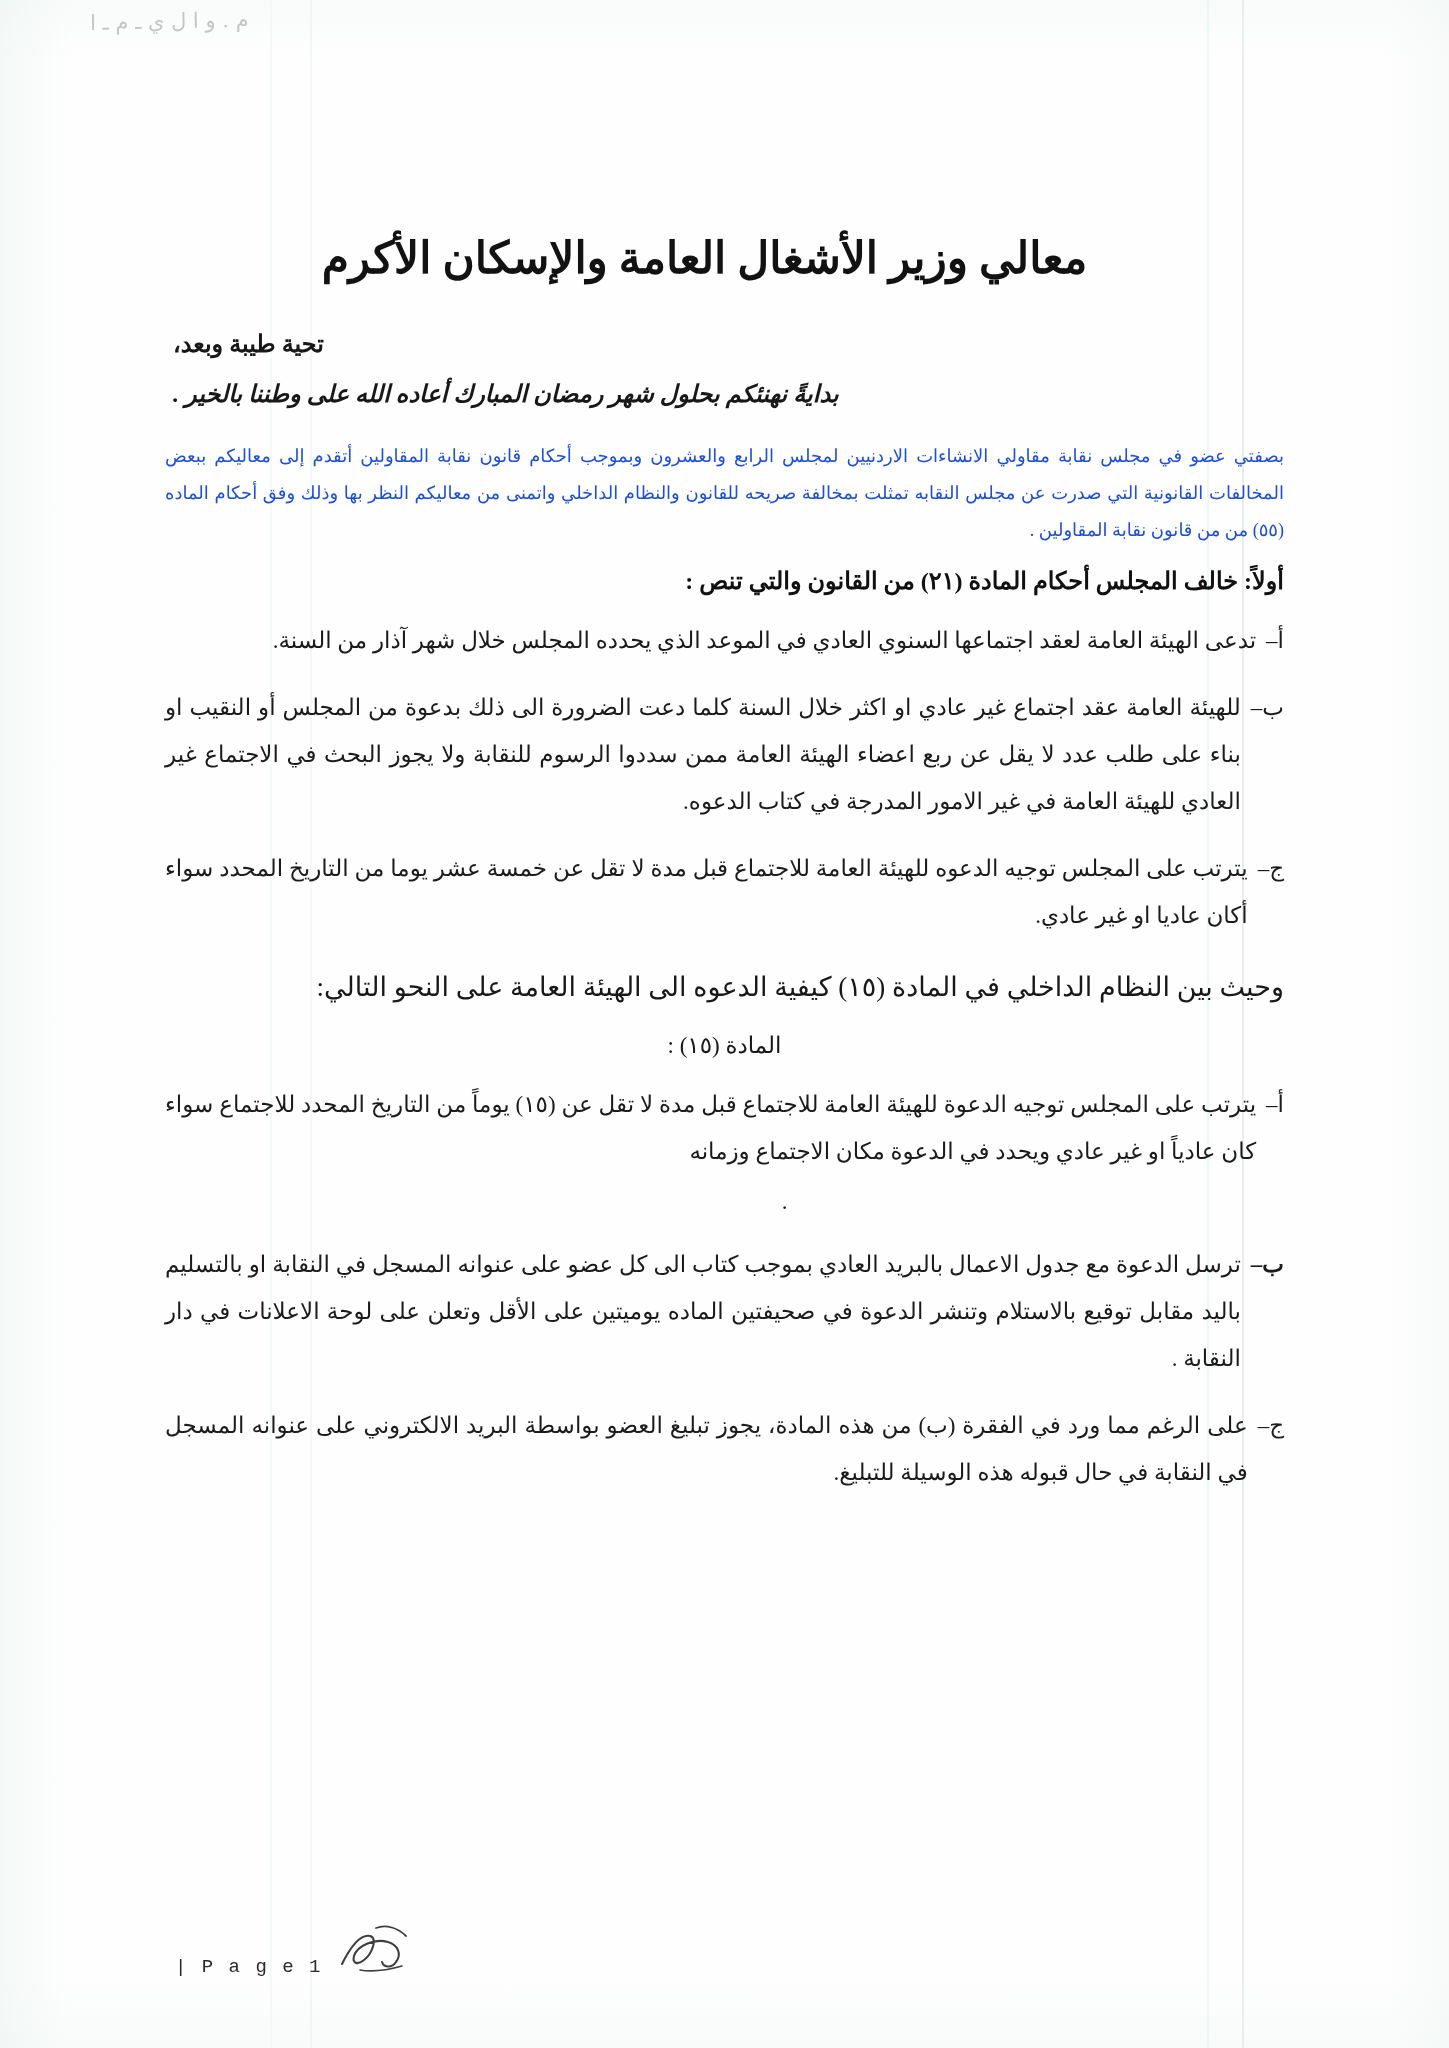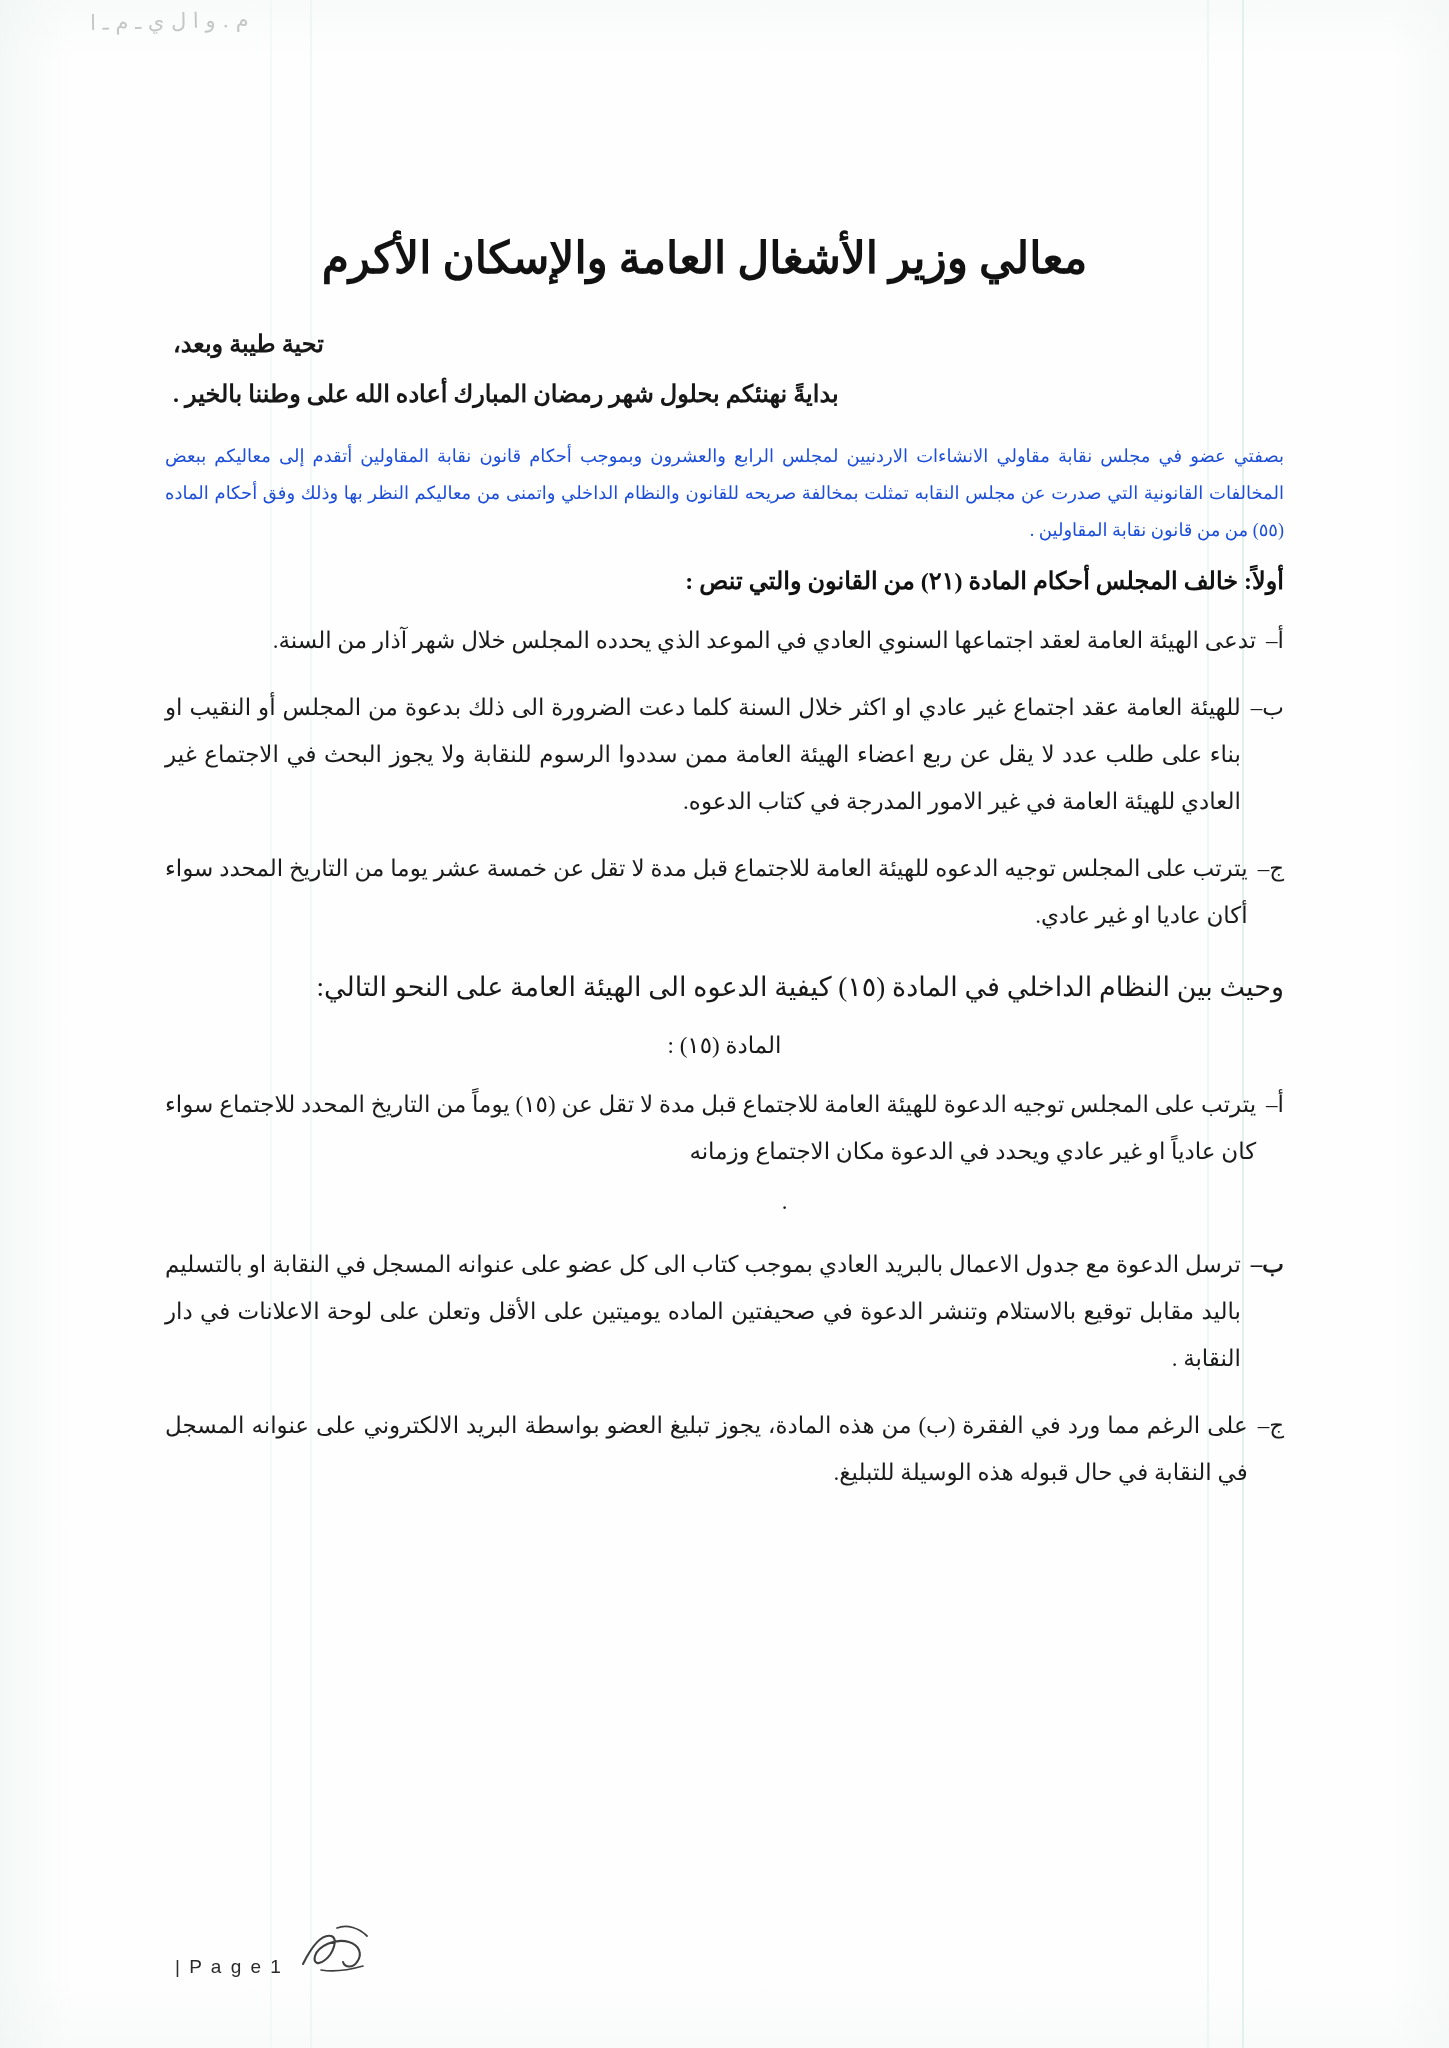--- a/index.html
+++ b/index.html
@@ -84,20 +84,21 @@
     margin: 0 0 22px 0;
     padding-left: 8px;
   }
 
   .greeting {
     font-size: 24px;
     font-weight: bold;
     text-align: left;
     margin: 0 0 30px 0;
     padding-left: 8px;
+    font-style: italic;
   }
 
   .para {
     font-size: 18px;
     line-height: 2.05;
     text-align: justify;
     text-align-last: right;
     margin: 0 0 16px 0;
     color: #1d4ed8;
   }
@@ -157,21 +158,21 @@
     bottom: 70px;
     width: 420px;
     display: flex;
     flex-direction: row-reverse;
     align-items: flex-end;
     justify-content: flex-start;
     gap: 14px;
   }
   .page-label {
     direction: ltr;
-    font-family: Liberation Sans, sans-serif;
+    font-family: Liberation Mono, monospace;
     font-size: 19px;
     letter-spacing: 2px;
     color: #2a2a2a;
     white-space: nowrap;
   }
   .signature {
     width: 78px;
     height: 58px;
     opacity: .9;
   }

